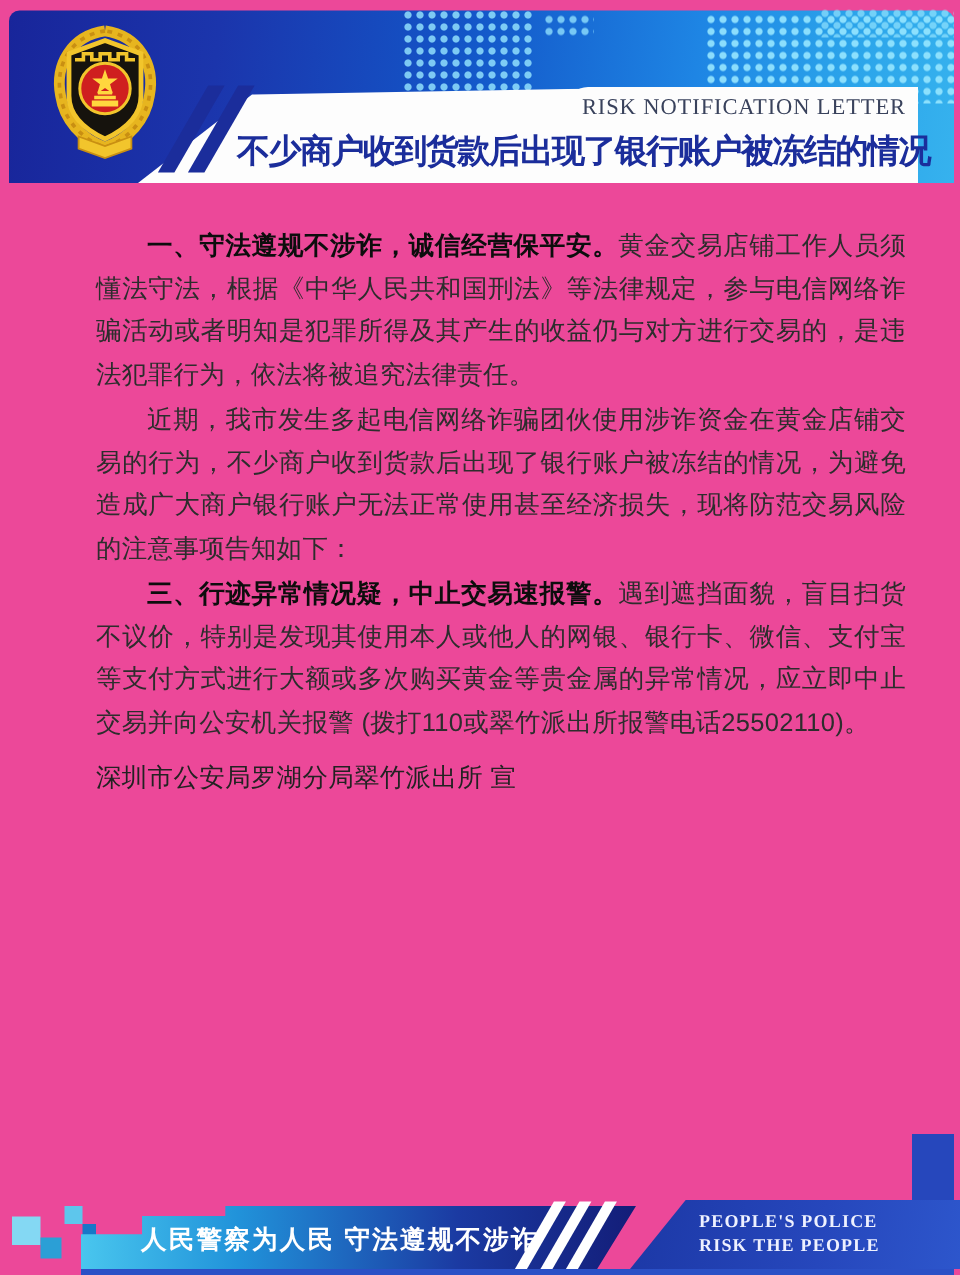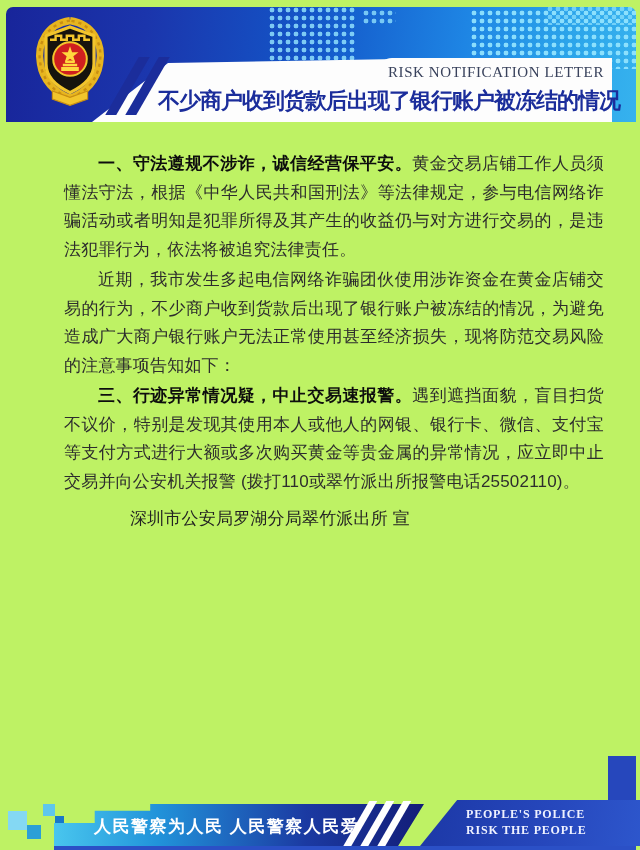--- a/index.html
+++ b/index.html
@@ -1,17 +1,17 @@
 <!DOCTYPE html>
 <html><head>
 <meta charset="utf-8">
 <style>
   html,body{margin:0;padding:0;}
   body{background:#e9e9e9;font-family:"Liberation Sans",sans-serif;}
-  .page{position:relative;width:640px;height:850px;background:#bef264;overflow:hidden;margin:0 auto;}
+  .page{position:relative;width:640px;height:850px;background:#ec4899;overflow:hidden;margin:0 auto;}
 
   
   .hdr{position:absolute;left:6px;top:7px;width:630px;height:115px;
        background:linear-gradient(96deg,#18259a 0%,#1b35ac 22%,#1356c8 48%,#1e85e4 72%,#2ba4ea 88%,#36b2ee 100%);
        border-radius:7px 7px 0 0;}
   .dots{position:absolute;
         background-image:radial-gradient(circle,rgba(150,230,255,.95) 2.1px,rgba(150,230,255,0) 2.7px);
         background-size:8px 8px;}
   .dots.a{left:262px;top:-1px;width:88px;height:58px;opacity:.85;}
   .dots.b{left:356px;top:2px;width:34px;height:16px;opacity:.8;}
@@ -34,21 +34,21 @@
 
   .badge{position:absolute;left:24px;top:8px;}
 
   
   .doc{position:absolute;left:64px;top:150px;width:540px;color:#2d2d2d;
        font-size:17px;line-height:28.5px;text-align:justify;letter-spacing:.2px;}
   .doc p{margin:0 0 2px 0;}
   .salutation{font-weight:bold;color:#111;margin-bottom:4px !important;}
   .indent{text-indent:2em;}
   .lead{font-weight:bold;color:#0d0d0d;}
-  .signature{text-align:center;padding-right:128px;margin-top:9px !important;color:#222;}
+  .signature{text-align:left;padding-right:128px;margin-top:9px !important;color:#222;}
 
   
   .px{position:absolute;}
   .px.p1{left:8px;top:811px;width:19px;height:19px;background:#84d8f3;}
   .px.p2{left:27px;top:825px;width:14px;height:14px;background:#2b9fd6;}
   .px.p3{left:43px;top:804px;width:12px;height:12px;background:#5ec6ec;}
   .px.p4{left:55px;top:816px;width:9px;height:9px;background:#1877c8;}
 
   .f-left{position:absolute;left:54px;top:804px;width:370px;height:42px;
        background:linear-gradient(90deg,#49c6ee 0%,#2193da 28%,#1b3aa2 68%,#131d78 100%);
@@ -118,21 +118,21 @@
     </p>
     <p class="signature">深圳市公安局罗湖分局翠竹派出所 宣</p>
   </div>
 
   <div class="px p1"></div>
   <div class="px p2"></div>
   <div class="px p3"></div>
   <div class="px p4"></div>
 
   <div class="f-left">
-    <span class="f-slogan">人民警察为人民  人民警察人民爱</span>
+    <span class="f-slogan">人民警察为人民  守法遵规不涉诈</span>
   </div>
 
   <span class="fslash s1"></span>
   <span class="fslash s2"></span>
   <span class="fslash s3"></span>
 
   <div class="corner-block"></div>
   <div class="f-right">
     <div class="f-en">
       <div>PEOPLE'S POLICE</div>

